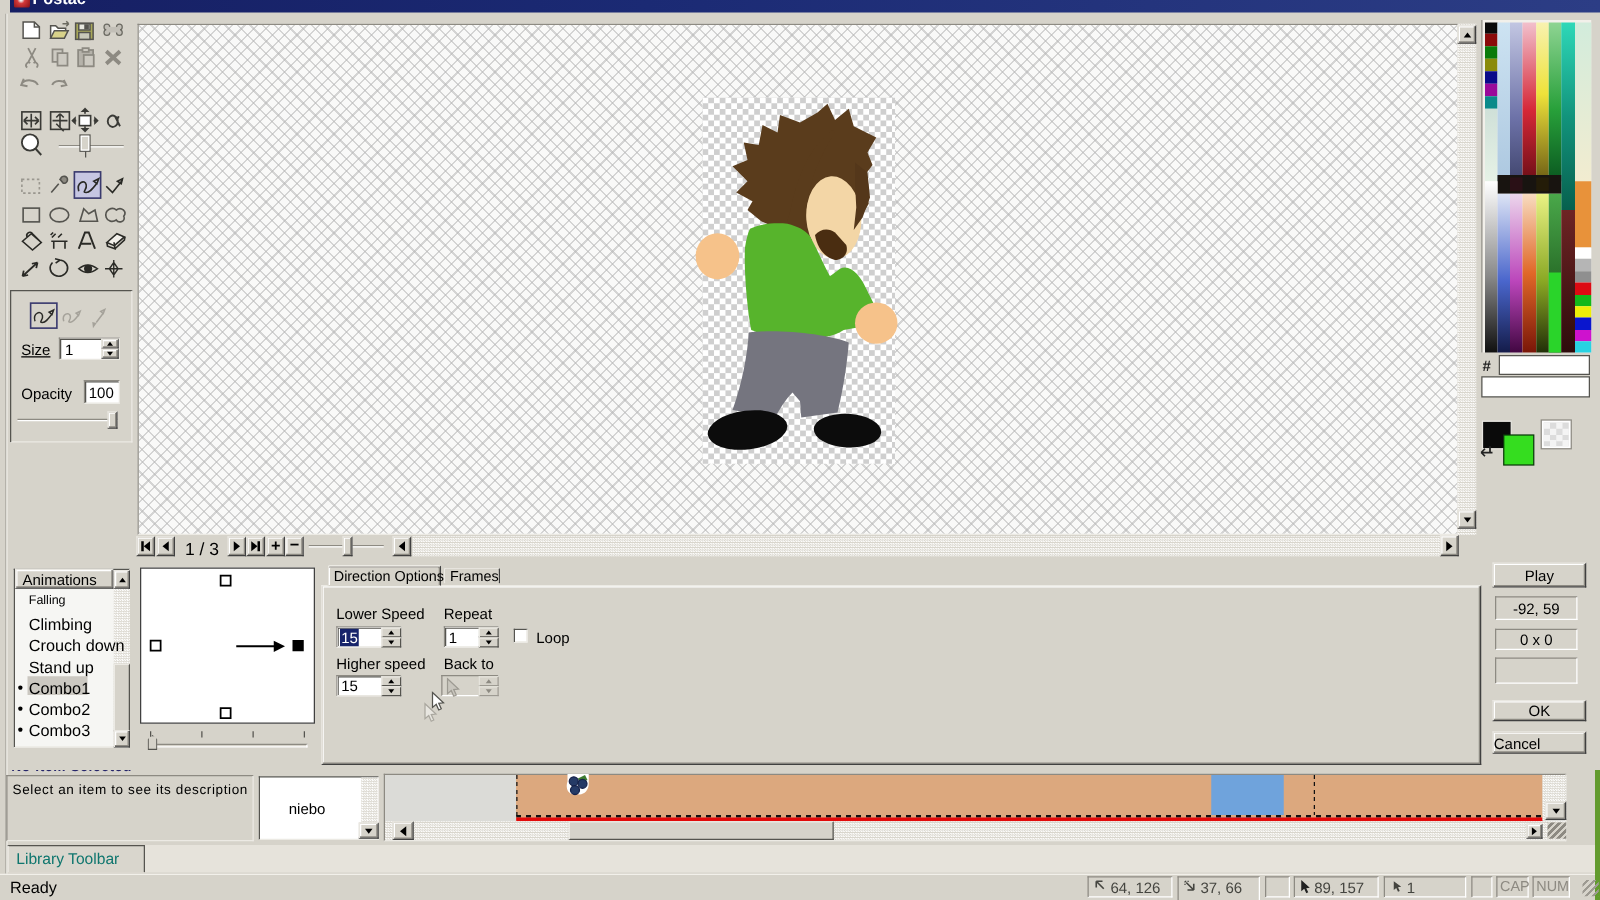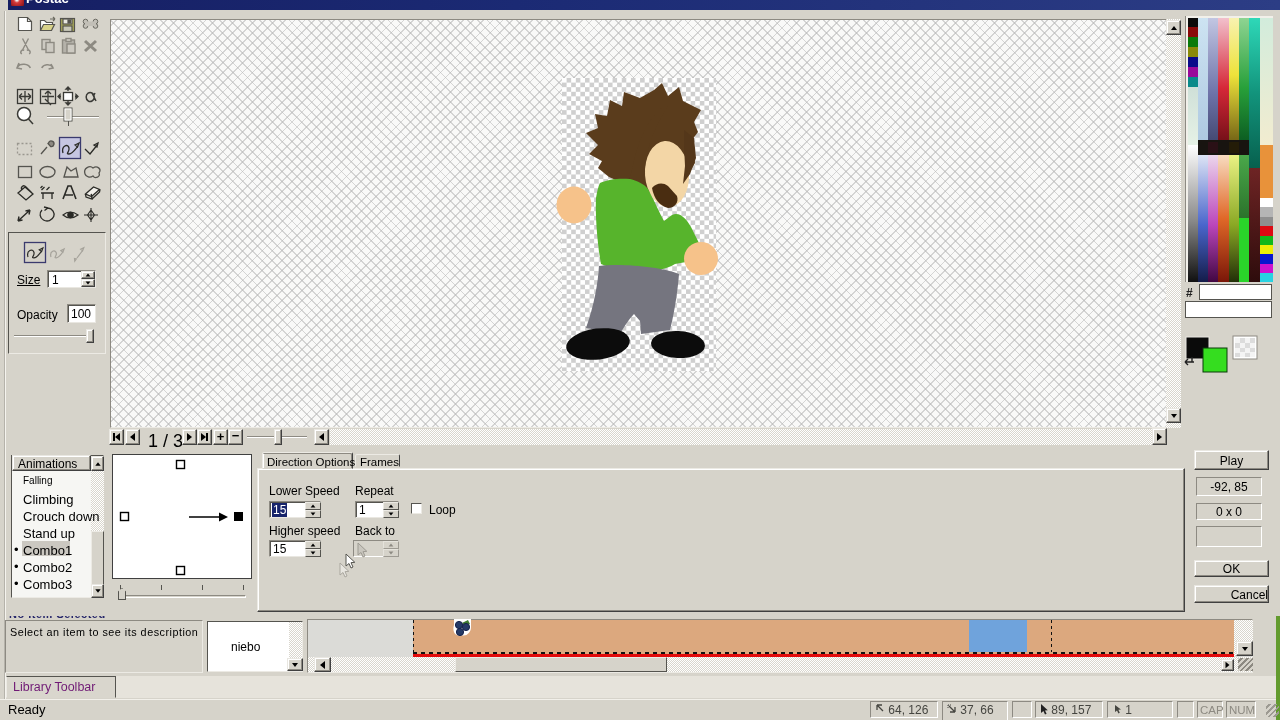--- a/index.html
+++ b/index.html
@@ -196,21 +196,21 @@
   </div>
 
 <div id="framenav">
   <div class="abs btn" style="left:109px;top:429px;width:15px;height:16px;display:flex;align-items:center;justify-content:center;">
       <div style="width:1.5px;height:8px;background:#000;"></div>
       <div class="tri-l"></div>
     </div>
   <div class="abs btn" style="left:125px;top:429px;width:15px;height:16px;display:flex;align-items:center;justify-content:center;">
       <div class="tri-l"></div>
     </div>
-  <div class="abs lbl" style="left:148px;top:431px;font-size:18px;">1 / 3</div>
+  <div class="abs lbl" style="left:148px;top:431px;font-size:14px;">1 / 3</div>
   <div class="abs btn" style="left:182px;top:429px;width:15px;height:16px;display:flex;align-items:center;justify-content:center;">
       <div class="tri-r"></div>
     </div>
   <div class="abs btn" style="left:197px;top:429px;width:15px;height:16px;display:flex;align-items:center;justify-content:center;">
       <div class="tri-r"></div>
       <div style="width:1.5px;height:8px;background:#000;"></div>
     </div>
   <div class="abs btn" style="left:213px;top:429px;width:15px;height:16px;font-size:13px;font-weight:bold;text-align:center;line-height:13px;">+</div>
   <div class="abs btn" style="left:228px;top:429px;width:15px;height:16px;font-size:13px;font-weight:bold;text-align:center;line-height:12px;">−</div>
   <div class="abs" style="left:247px;top:436px;width:60px;height:2px;border-top:1px solid #8d8a82;border-bottom:1px solid #fff;"></div>
@@ -313,25 +313,25 @@
   <svg class="abs" style="left:357px;top:542px;" width="12" height="17" viewBox="0 0 12 17">
       <path d="M1,1 L1,13 L4,10.5 L6,15 L8,14 L6,9.7 L9.8,9.3 Z" fill="#c9c6be" stroke="#9d9a92" stroke-width="1"></path>
     </svg>
 
   <svg class="abs" style="left:337px;top:553px;" width="26" height="34" viewBox="0 0 26 34">
     <path d="M3,10 L3,22 L6,19.5 L8,24 L10,23 L8,18.7 L11.8,18.3 Z" fill="#e8e6e0" stroke="#aaa79f" stroke-width="1"></path>
     <path d="M9,1 L9,13 L12,10.5 L14,15 L16,14 L14,9.7 L17.8,9.3 Z" fill="#fff" stroke="#55544f" stroke-width="1"></path>
   </svg>
 
   <div class="abs btn lbl" style="left:1194px;top:450px;width:75px;height:20px;text-align:center;padding-top:3px;">Play</div>
-  <div class="abs sunk lbl" style="left:1196px;top:477px;width:66px;height:19px;text-align:center;padding-top:2px;">-92, 85</div>
+  <div class="abs sunk lbl" style="left:1196px;top:477px;width:66px;height:19px;text-align:center;padding-top:2px;">-92, 59</div>
   <div class="abs sunk lbl" style="left:1196px;top:503px;width:66px;height:17px;text-align:center;padding-top:1px;">0 x 0</div>
   <div class="abs sunk" style="left:1196px;top:526px;width:66px;height:21px;"></div>
   <div class="abs btn lbl" style="left:1194px;top:560px;width:75px;height:17px;text-align:center;padding-top:1px;">OK</div>
-  <div class="abs btn lbl" style="left:1194px;top:585px;width:75px;height:18px;text-align:right;padding-top:2px;">Cancel</div>
+  <div class="abs btn lbl" style="left:1194px;top:585px;width:75px;height:18px;text-align:left;padding-top:2px;">Cancel</div>
 </div>
 
 <div id="palette" class="abs" style="left:1183px;top:10px;width:97px;height:430px;">
 <svg width="97" height="430" viewBox="0 0 97 430">
   <defs>
     <linearGradient id="g2t" x1="0" y1="0" x2="0" y2="1">
           <stop offset="0" stop-color="#cde3f2"></stop>
           <stop offset="1" stop-color="#adc8e0"></stop>
         </linearGradient>
     <linearGradient id="g3t" x1="0" y1="0" x2="0" y2="1">
@@ -514,21 +514,21 @@
       <div class="tri-l"></div>
     </div>
   <div class="abs" style="left:455px;top:657px;width:212px;height:15px;background:#d6d3ca;border:1px solid;border-color:#eceae4 #55544f #55544f #eceae4;"></div>
   <div class="abs btn" style="left:1221px;top:659px;width:13px;height:12px;display:flex;align-items:center;justify-content:center;">
       <div class="tri-r" style="transform:scale(.8);"></div>
     </div>
   <div class="abs" style="left:1238px;top:658px;width:15px;height:13px;background:repeating-linear-gradient(135deg,#d6d3ca 0 2px,#8d8a82 2px 4px);"></div>
 
   <div class="abs" style="left:6px;top:676px;width:1270px;height:22px;background:#e6e3db;"></div>
   <div class="abs" style="left:6px;top:676px;width:110px;height:22px;background:#d9d6cd;border:1px solid;border-color:#55544f #55544f transparent #eceae4;"></div>
-  <div class="abs lbl" style="left:13px;top:680px;font-size:12.5px;color:#701a75;">Library Toolbar</div>
+  <div class="abs lbl" style="left:13px;top:680px;font-size:12.5px;color:#0f766e;">Library Toolbar</div>
 </div>
 
 <div id="statusbar">
   <div class="abs" style="left:0;top:699px;width:1276px;height:21px;background:#d6d3ca;border-top:1px solid #f2f0ea;"></div>
   <div class="abs lbl" style="left:8px;top:702px;font-size:13px;">Ready</div>
   <div class="abs sunk" style="left:870px;top:701px;width:68px;height:17px;color:#454540;font-size:12px;padding:1px 0 0 4px;"><svg width="10" height="11" viewBox="0 0 10 11" style="vertical-align:-1px;">
         <path d="M2,1 l6,6 m-6,-6 v5 m0,-5 h5" stroke="#454540" stroke-width="1.3" fill="none"></path>
       </svg> 64, 126</div>
   <div class="abs sunk" style="left:942px;top:701px;width:66px;height:32px;color:#454540;font-size:12px;padding:1px 0 0 4px;"><svg width="10" height="11" viewBox="0 0 10 11" style="vertical-align:-1px;">
         <path d="M8,8 l-6,-6 m6,6 v-5 m0,5 h-5" stroke="#454540" stroke-width="1.3" fill="none"></path>

